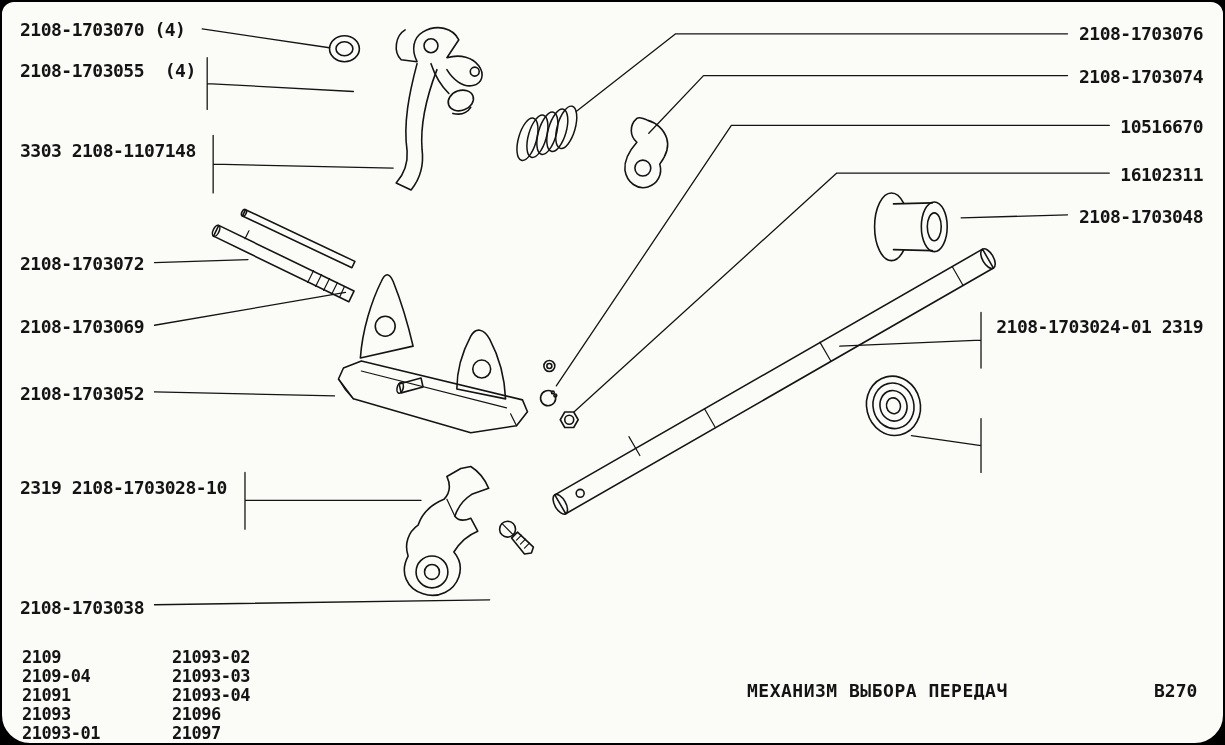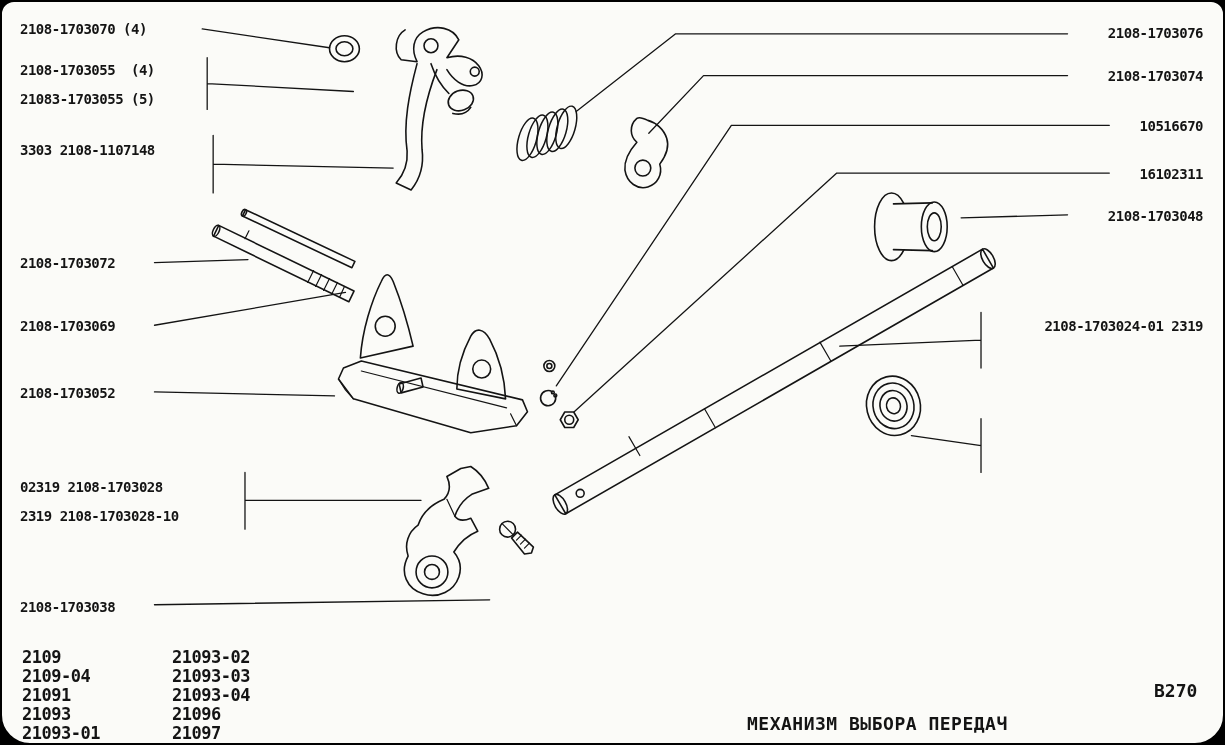--- a/index.html
+++ b/index.html
@@ -4,29 +4,29 @@
 <style>
   html,body { margin:0; padding:0; background:#000; }
   .page {
     position:relative; width:1225px; height:745px; box-sizing:border-box;
     background:#fbfbf8; color:#141414;
     border:2px solid #000; border-radius:14px 14px 30px 30px; overflow:hidden;
     font-family:"DejaVu Sans Mono","Liberation Mono",monospace;
   }
   .art { position:absolute; left:0; top:0; width:100%; height:100%; }
   .callout { position:absolute; }
-  .callout .line { font-weight:700; font-size:14px; line-height:29px; white-space:pre; letter-spacing:-0.5px; }
+  .callout .line { font-weight:700; font-size:18px; line-height:29px; white-space:pre; letter-spacing:-0.5px; }
   .callout.r { text-align:left; }
   .strike { text-decoration:line-through; }
   .apptable { position:absolute; left:20px; top:646px; display:flex; }
   .app-col { width:150px; }
   .app-col:nth-child(2) { width:152px; }
   .app-col:nth-child(3) { width:153px; }
   .app-line { font-weight:700; font-size:17px; line-height:19px; white-space:pre; letter-spacing:-0.5px; }
-  .title { position:absolute; left:745px; top:678px; font-weight:700; font-size:18px; letter-spacing:0.5px; white-space:pre;margin-top:33px; }
+  .title { position:absolute; left:745px; top:678px; font-weight:700; font-size:18px; letter-spacing:0.5px; white-space:pre; }
   .sheet-code { position:absolute; left:1152px; top:678px; font-weight:700; font-size:18px; white-space:pre; }
 </style>
 </head>
 <body>
 
 <div class="page">
 
   <svg class="art" viewBox="0 0 1225 745" stroke="#141414" fill="none" stroke-linecap="round" stroke-linejoin="round">
 
     <g stroke-width="1.3">
@@ -152,41 +152,39 @@
 
     </g>
   </svg>
 
   <div class="callout" style="left:18px;top:13px">
     <div class="line">2108-1703070 (4)</div>
   </div>
 
   <div class="callout" style="left:18px;top:54px">
     <div class="line">2108-1703055  (4)</div>
-    <div class="line">21083-1703055 (5)</div>
   </div>
 
   <div class="callout" style="left:18px;top:134px">
     <div class="line">3303 2108-1107148</div>
   </div>
 
   <div class="callout" style="left:18px;top:247px">
     <div class="line">2108-1703072</div>
   </div>
 
   <div class="callout" style="left:18px;top:310px">
     <div class="line">2108-1703069</div>
   </div>
 
   <div class="callout" style="left:18px;top:377px">
     <div class="line">2108-1703052</div>
   </div>
 
   <div class="callout" style="left:18px;top:471px">
-    <div class="line">02319 2108-1703028</div>
     <div class="line">2319 2108-1703028-10</div>
   </div>
 
   <div class="callout" style="left:18px;top:591px">
     <div class="line">2108-1703038</div>
   </div>
 
   <div class="callout r" style="right:20px;top:17px">
     <div class="line">2108-1703076</div>
   </div>

